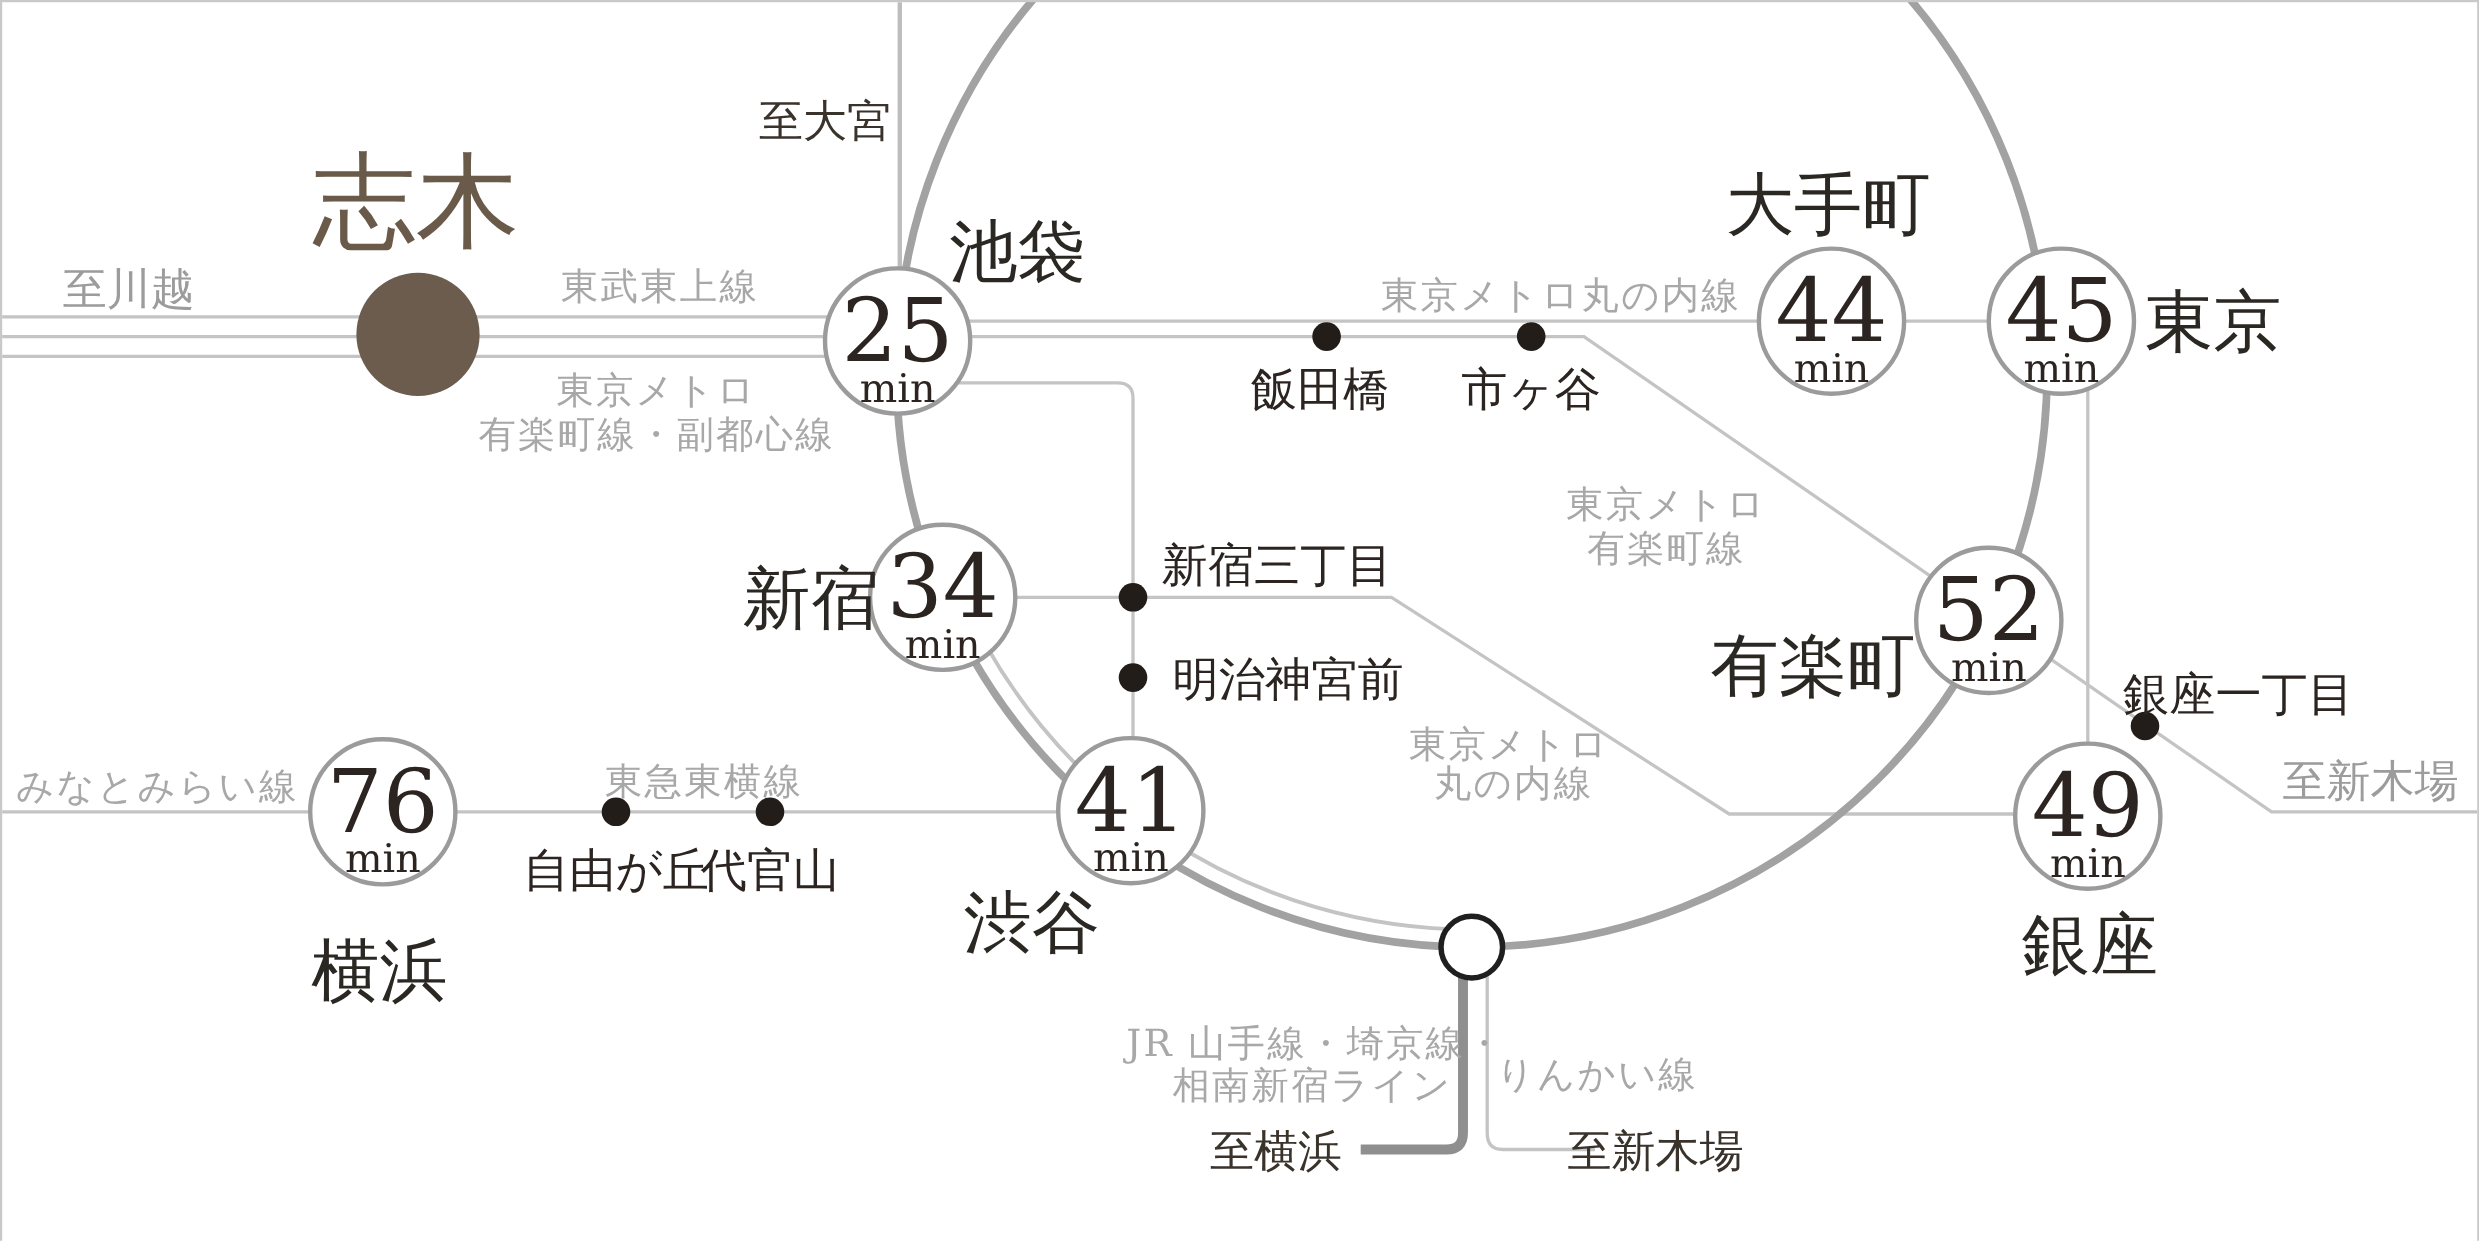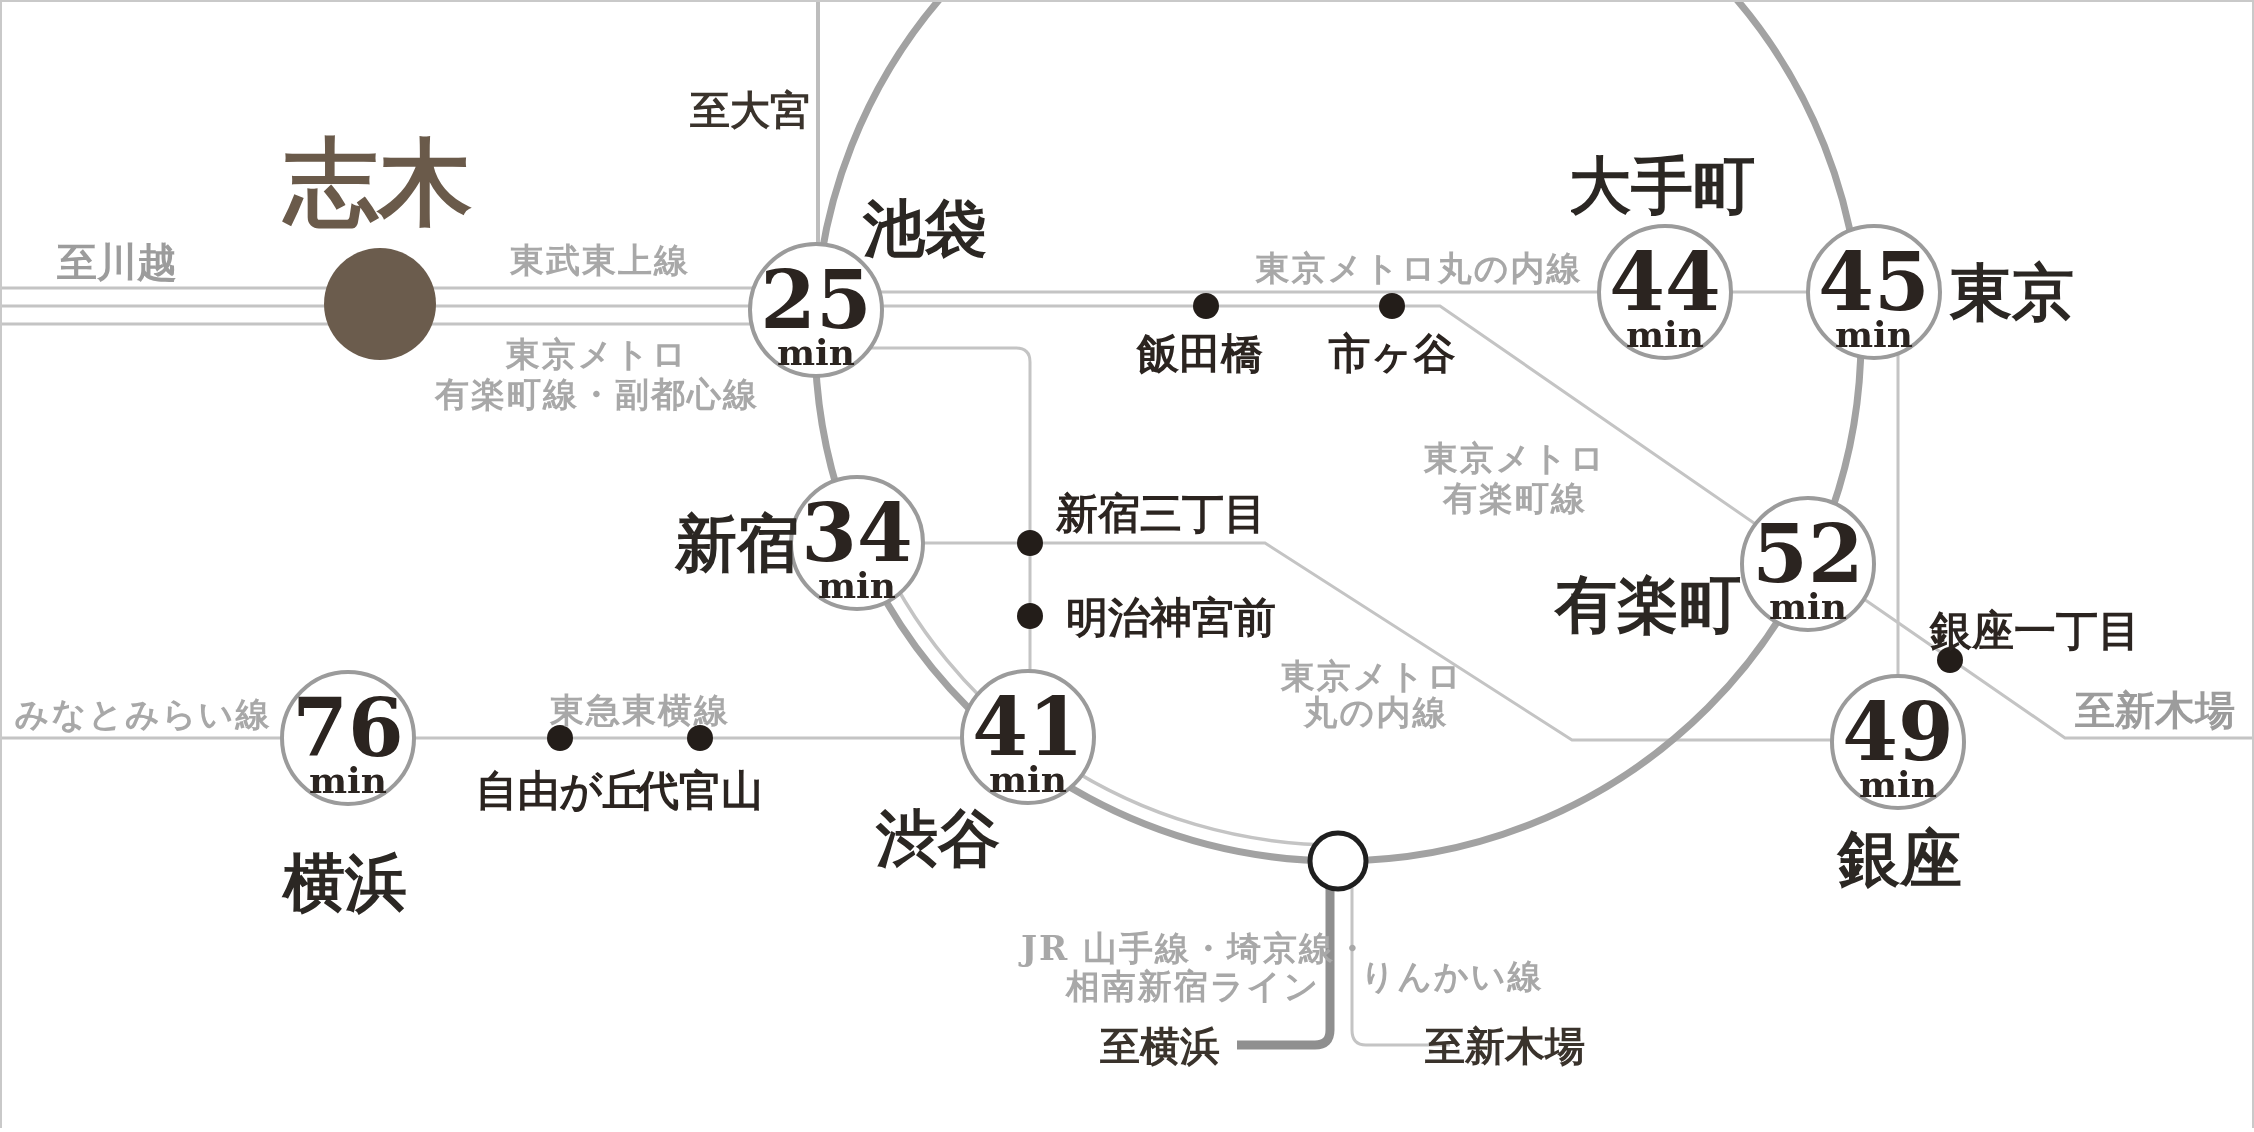--- a/index.html
+++ b/index.html
@@ -1,16 +1,16 @@
 <!DOCTYPE html>
 <html><head>
 <meta charset="utf-8">
 <style>
   html,body{margin:0;padding:0;background:#ffffff;}
-  .canvas{width:2254px;height:1128px;position:relative;font-weight:bold;}
+  .canvas{width:2254px;height:1128px;position:relative;}
   svg{display:block;width:2254px;height:1132px;}
   text{font-family:"DejaVu Serif","Liberation Serif",serif;}
   .mid{text-anchor:middle;}
   .st {text-anchor:start;}
   .rail{stroke:#c4c4c4;stroke-width:3;fill:none;}
   .rail-4{stroke:#bdbdbd;stroke-width:4;fill:none;}
   .loop{stroke:#a2a2a2;stroke-width:7;fill:none;}
   .jrthick{stroke:#8f8f8f;stroke-width:9;fill:none;}
   .jrthin{stroke:#c4c4c4;stroke-width:3.5;fill:none;}
   .hub{fill:#ffffff;stroke:#9b9b9b;stroke-width:4;}

